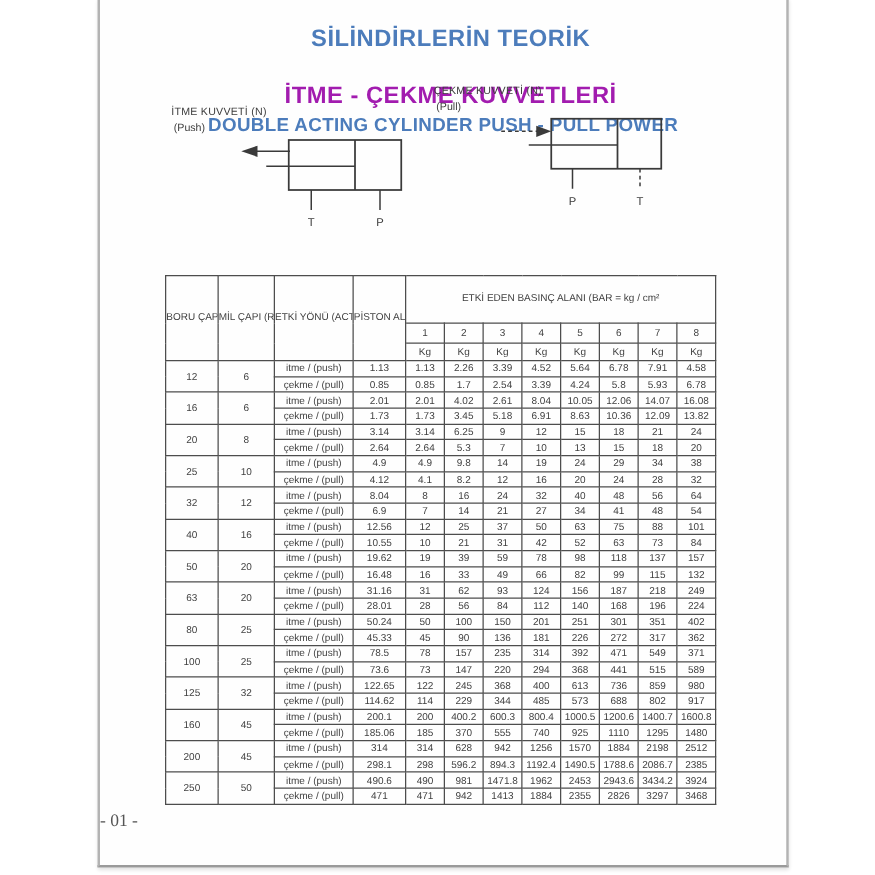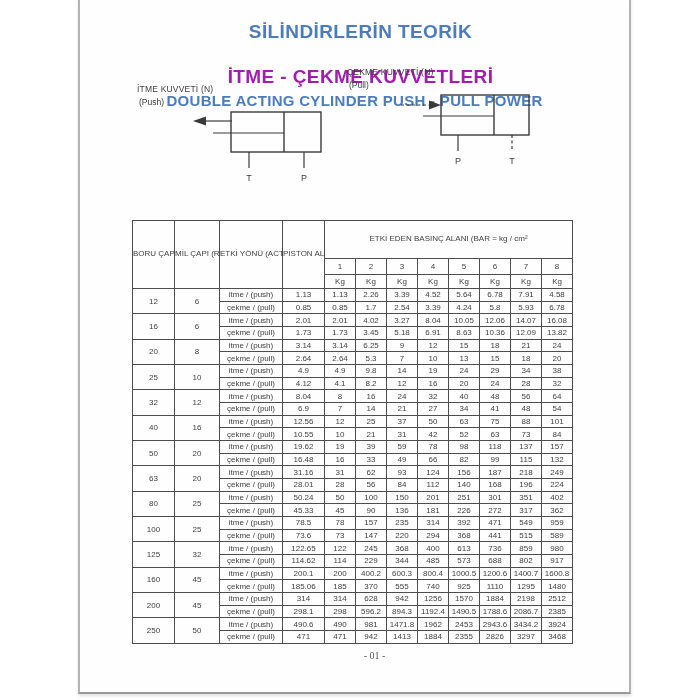--- a/index.html
+++ b/index.html
@@ -45,22 +45,22 @@
   table.force{border:1.5px solid #3d3d3d;}
   th.main-head{font-size:8px;font-weight:normal;line-height:1.3;white-space:pre-line;}
   th.group-head{font-size:8px;font-weight:normal;line-height:1.35;white-space:pre-line;height:37px;}
   tr.cols-row th{font-size:8px;font-weight:normal;height:15px;}
   tr.unit-row th{font-size:8px;font-weight:normal;height:13px;margin-top:26px;}
   tr.body-row{height:12.68px;}
   tr.body-row td{font-size:8px;}
   td.bore-cell,td.rod-cell{font-size:8.5px;}
   td.action-cell{font-size:8px;}
   
-  .page-number{position:absolute;top:652px;left:0;width:100%;text-align:center;
-    font-family:"Liberation Serif", serif;font-size:10px;color:#555;margin-left:20px;}
+  .page-number{position:absolute;top:652px;left:0;width:100%;text-align:left;
+    font-family:"Liberation Serif", serif;font-size:14px;color:#555;}
 </style>
 </head>
 <body>
 
 <div class="page">
 
   <div class="title-block">
     <div class="title-line" style="color: rgb(76, 124, 187);">SİLİNDİRLERİN TEORİK</div>
     <div class="title-line" style="color: #a21caf; margin-top: 21px;">İTME - ÇEKME KUVVETLERİ</div>
     <div class="subtitle-line" style="color: rgb(76, 124, 187);">DOUBLE ACTING CYLINDER PUSH - PULL POWER</div>
@@ -186,21 +186,21 @@
             <td>5.93</td>
             <td>6.78</td>
           </tr>
           <tr class="body-row">
             <td class="bore-cell" rowspan="2">16</td>
             <td class="rod-cell" rowspan="2">6</td>
             <td class="action-cell">itme / (push)</td>
             <td>2.01</td>
             <td>2.01</td>
             <td>4.02</td>
-            <td>3.27</td>
+            <td>2.61</td>
             <td>8.04</td>
             <td>10.05</td>
             <td>12.06</td>
             <td>14.07</td>
             <td>16.08</td>
           </tr>
           <tr class="body-row">
             <td class="action-cell">çekme / (pull)</td>
             <td>1.73</td>
             <td>1.73</td>
@@ -399,21 +399,21 @@
             <td class="rod-cell" rowspan="2">25</td>
             <td class="action-cell">itme / (push)</td>
             <td>78.5</td>
             <td>78</td>
             <td>157</td>
             <td>235</td>
             <td>314</td>
             <td>392</td>
             <td>471</td>
             <td>549</td>
-            <td>959</td>
+            <td>371</td>
           </tr>
           <tr class="body-row">
             <td class="action-cell">çekme / (pull)</td>
             <td>73.6</td>
             <td>73</td>
             <td>147</td>
             <td>220</td>
             <td>294</td>
             <td>368</td>
             <td>441</td>

